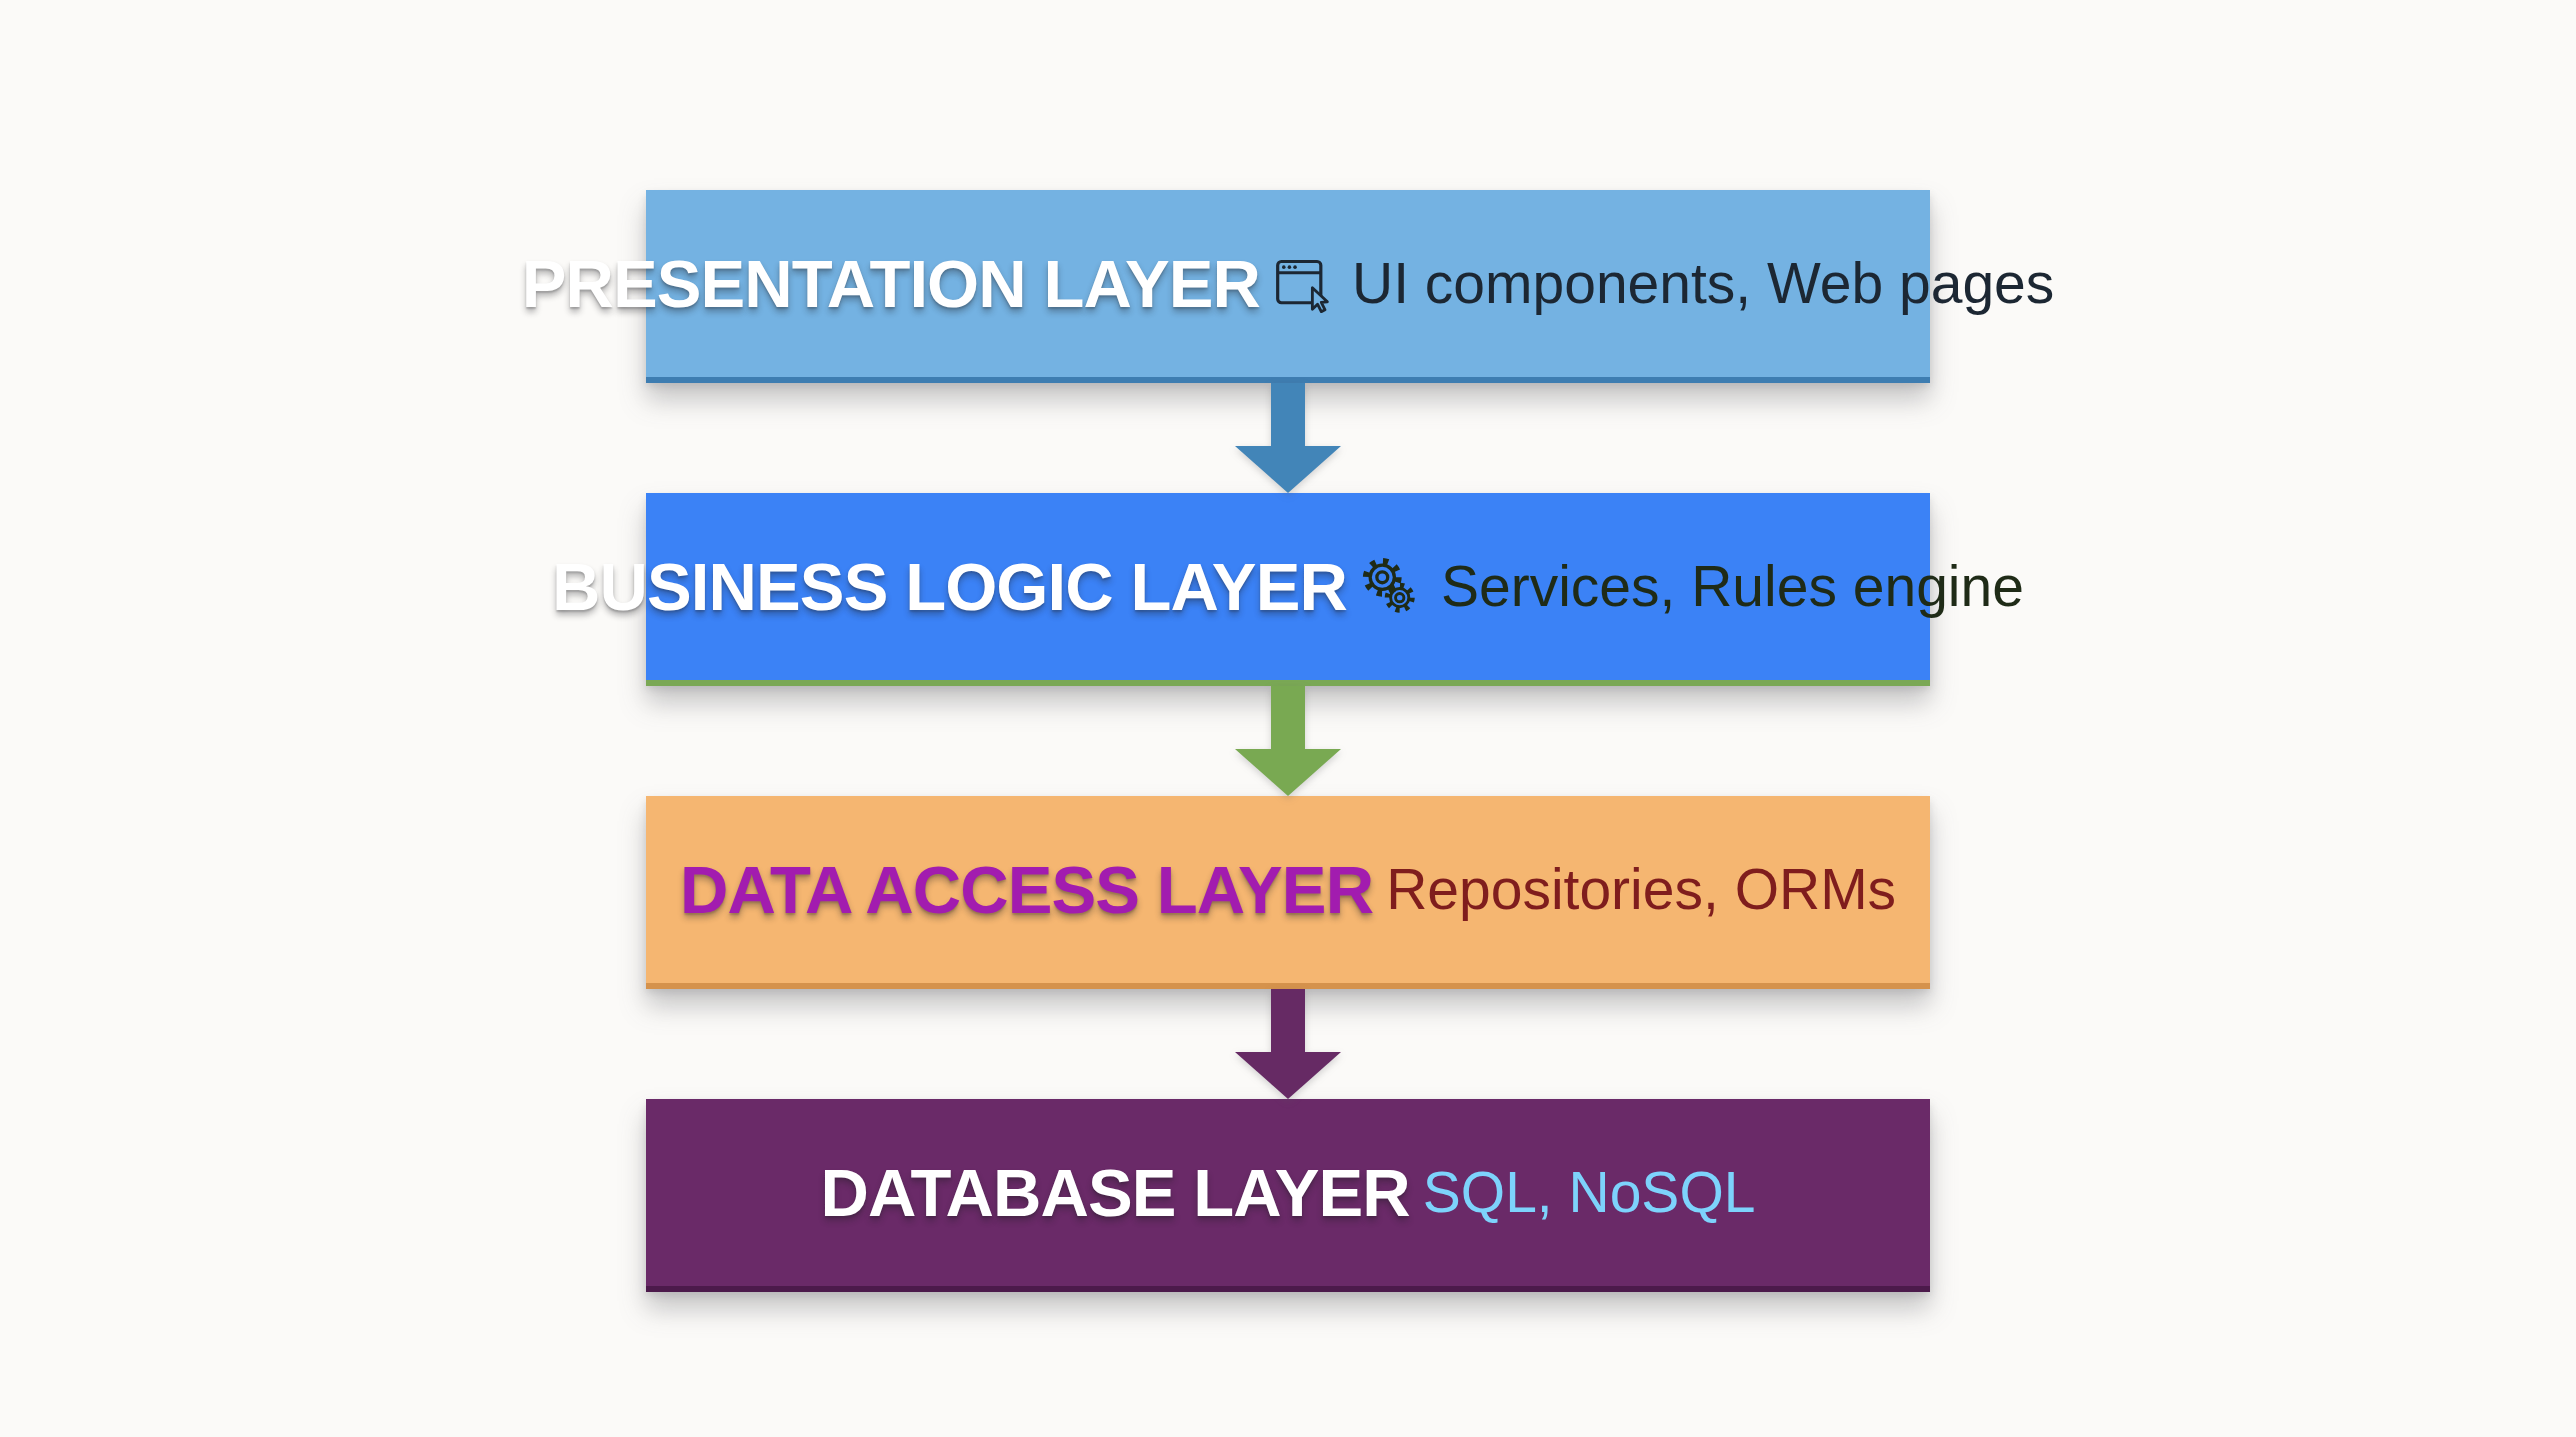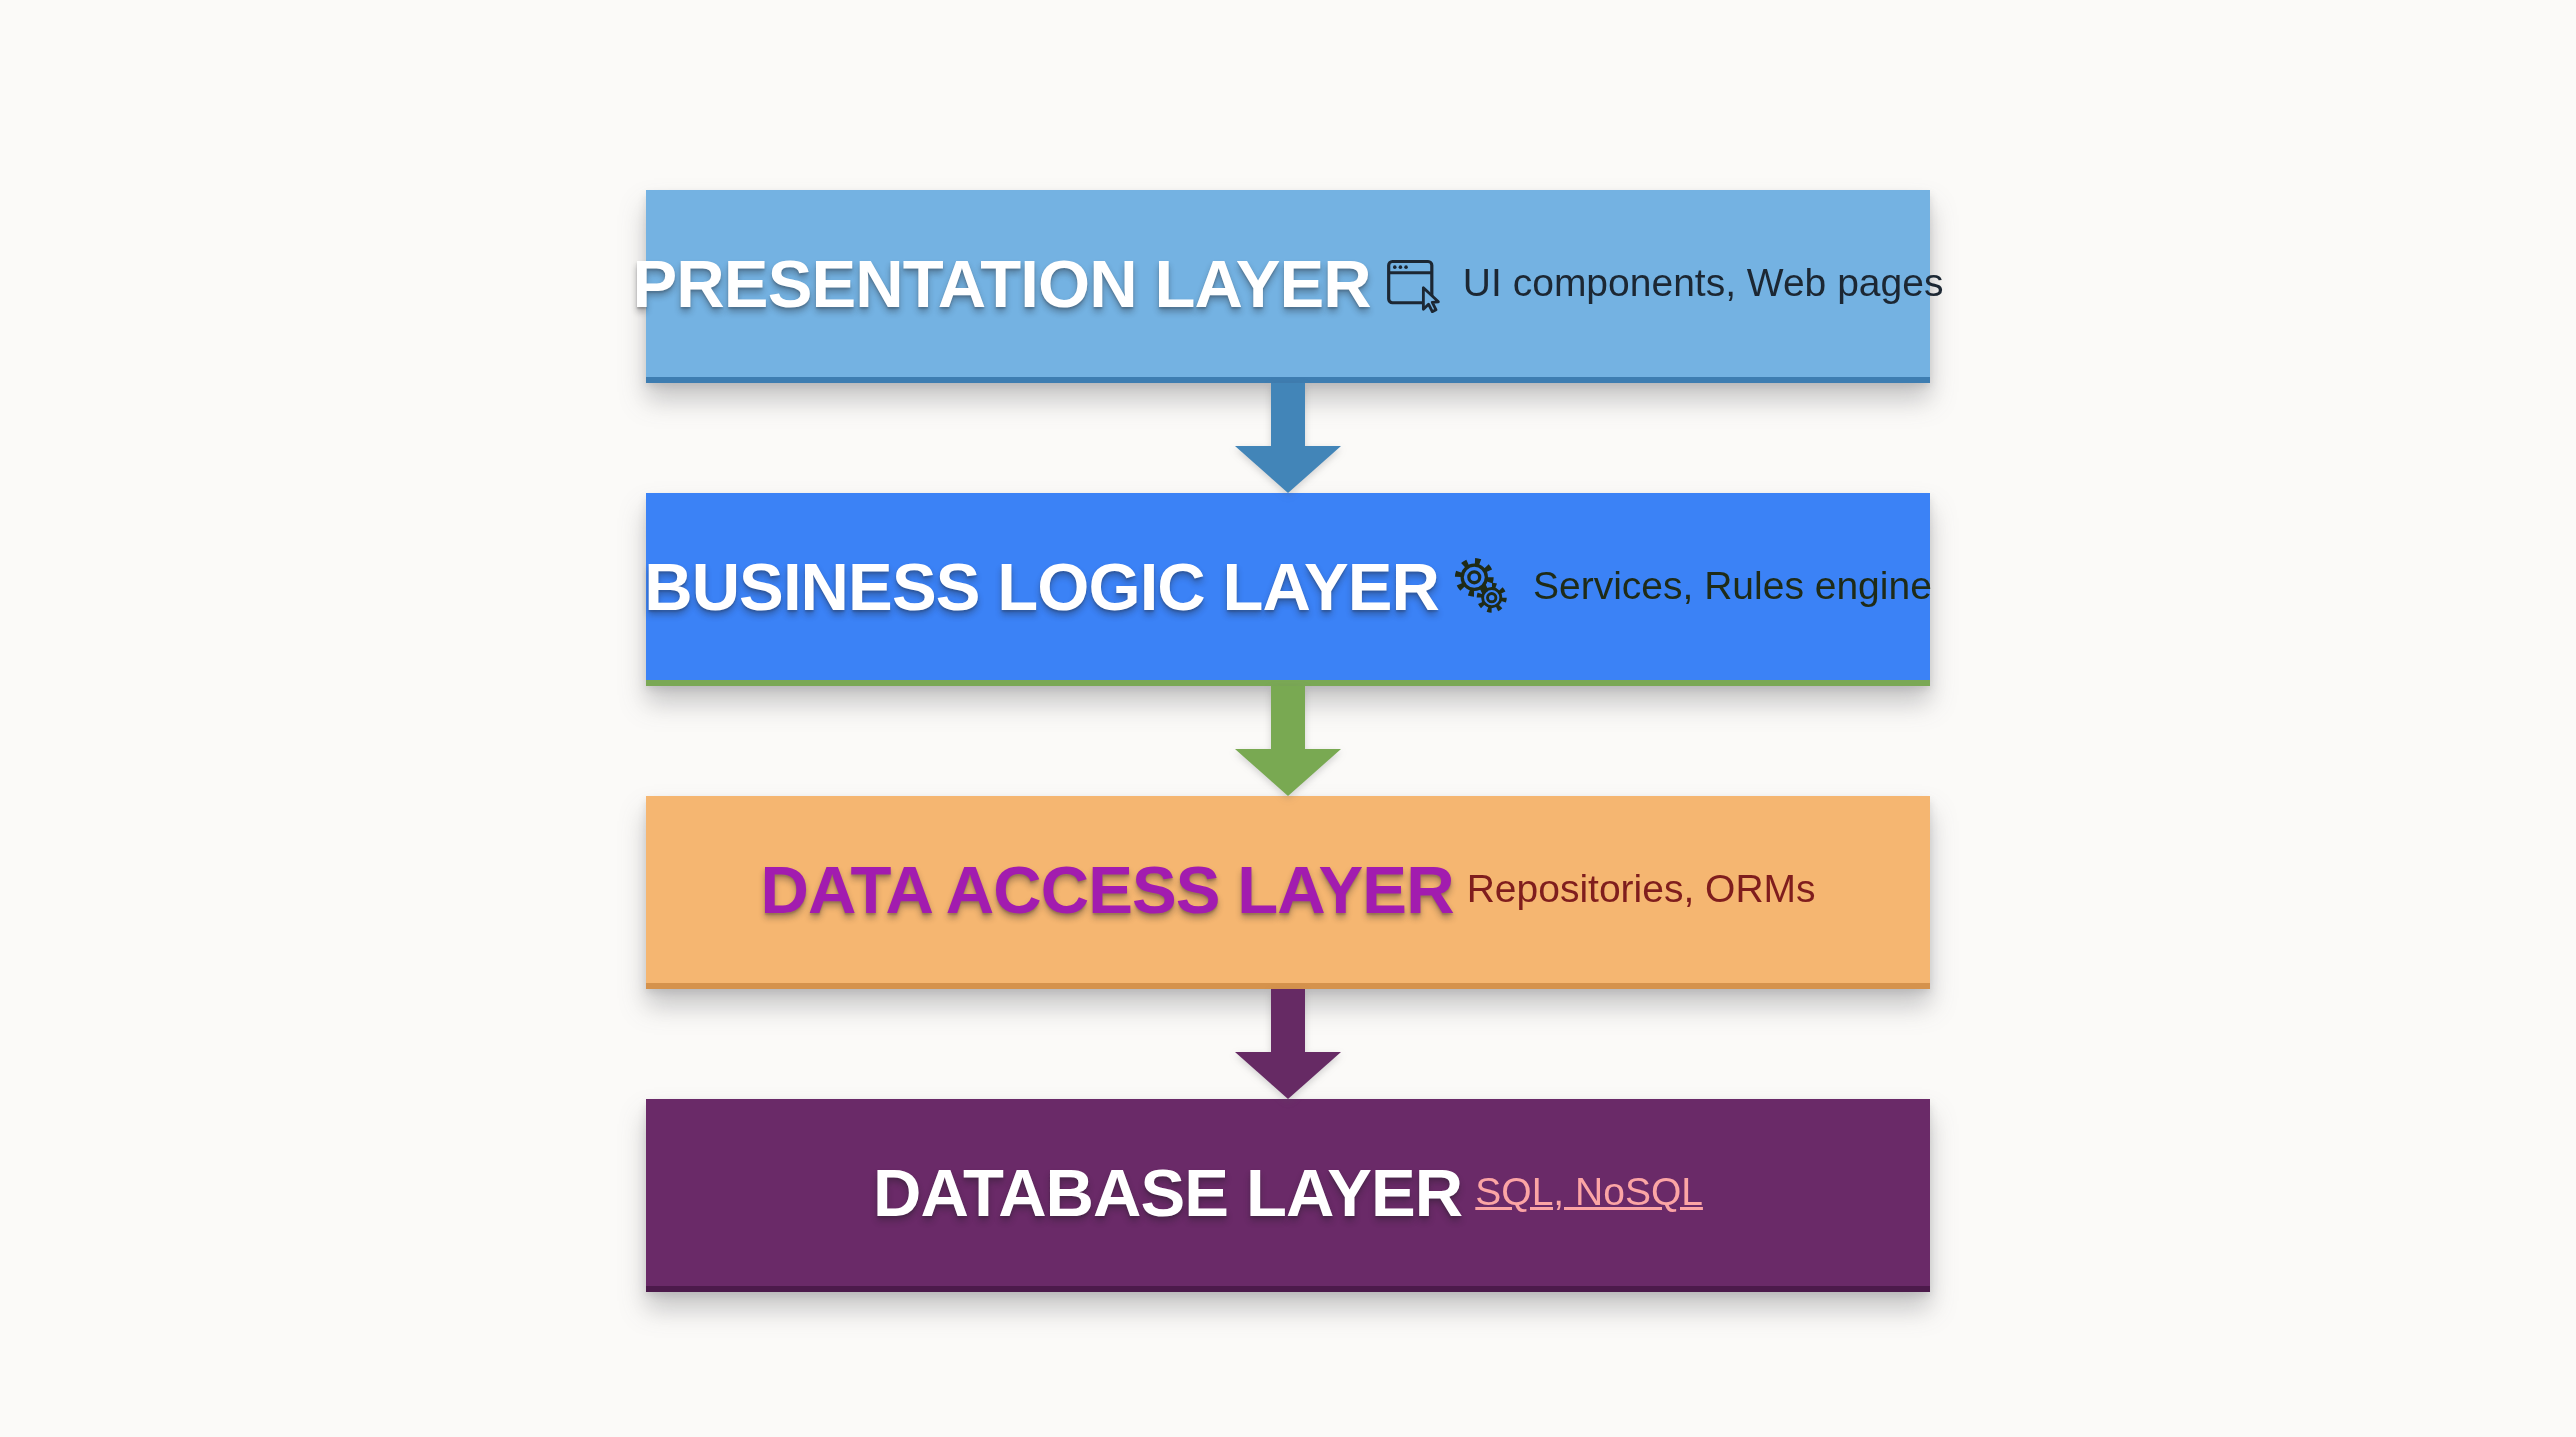--- a/index.html
+++ b/index.html
@@ -42,21 +42,21 @@
     line-height: 1;
     text-shadow: 0 4.7px 6.6px rgba(30,30,35,0.32), 0 1.9px 1.9px rgba(30,30,35,0.22);
     white-space: nowrap;
   }
   .layer-subtitle-row {
     display: flex;
     align-items: center;
     gap: 19px;
   }
   .layer-subtitle {
-    font-size: 39px;
+    font-size: 57px;
     line-height: 1.1;
     white-space: nowrap;
   }
   .layer-icon { flex: 0 0 auto; display: block; }
   .arrow {
     height: 110px;
     display: flex;
     flex-direction: column;
     align-items: center;
     filter: drop-shadow(0 3.7px 3.7px rgba(90,90,95,0.25));
@@ -128,19 +128,19 @@
     </div>
 
     <div class="arrow">
       <div class="arrow-stem" style="background: rgb(102, 42, 100);"></div>
       <div class="arrow-head" style="border-top-color: rgb(102, 42, 100);"></div>
     </div>
 
     <div class="layer-box" style="background: rgb(106, 42, 104); border-bottom-color: rgb(76, 26, 75);">
       <div class="layer-title" style="color: rgb(255, 255, 255);">DATABASE LAYER</div>
       <div class="layer-subtitle-row">
-        <div class="layer-subtitle" style="color: #fca5a5; text-decoration: underline;">SQL, NoSQL</div>
+        <div class="layer-subtitle" style="color: #7dd3fc;">SQL, NoSQL</div>
       </div>
     </div>
 
   </div>
 </div>
 
 
 </body></html>

